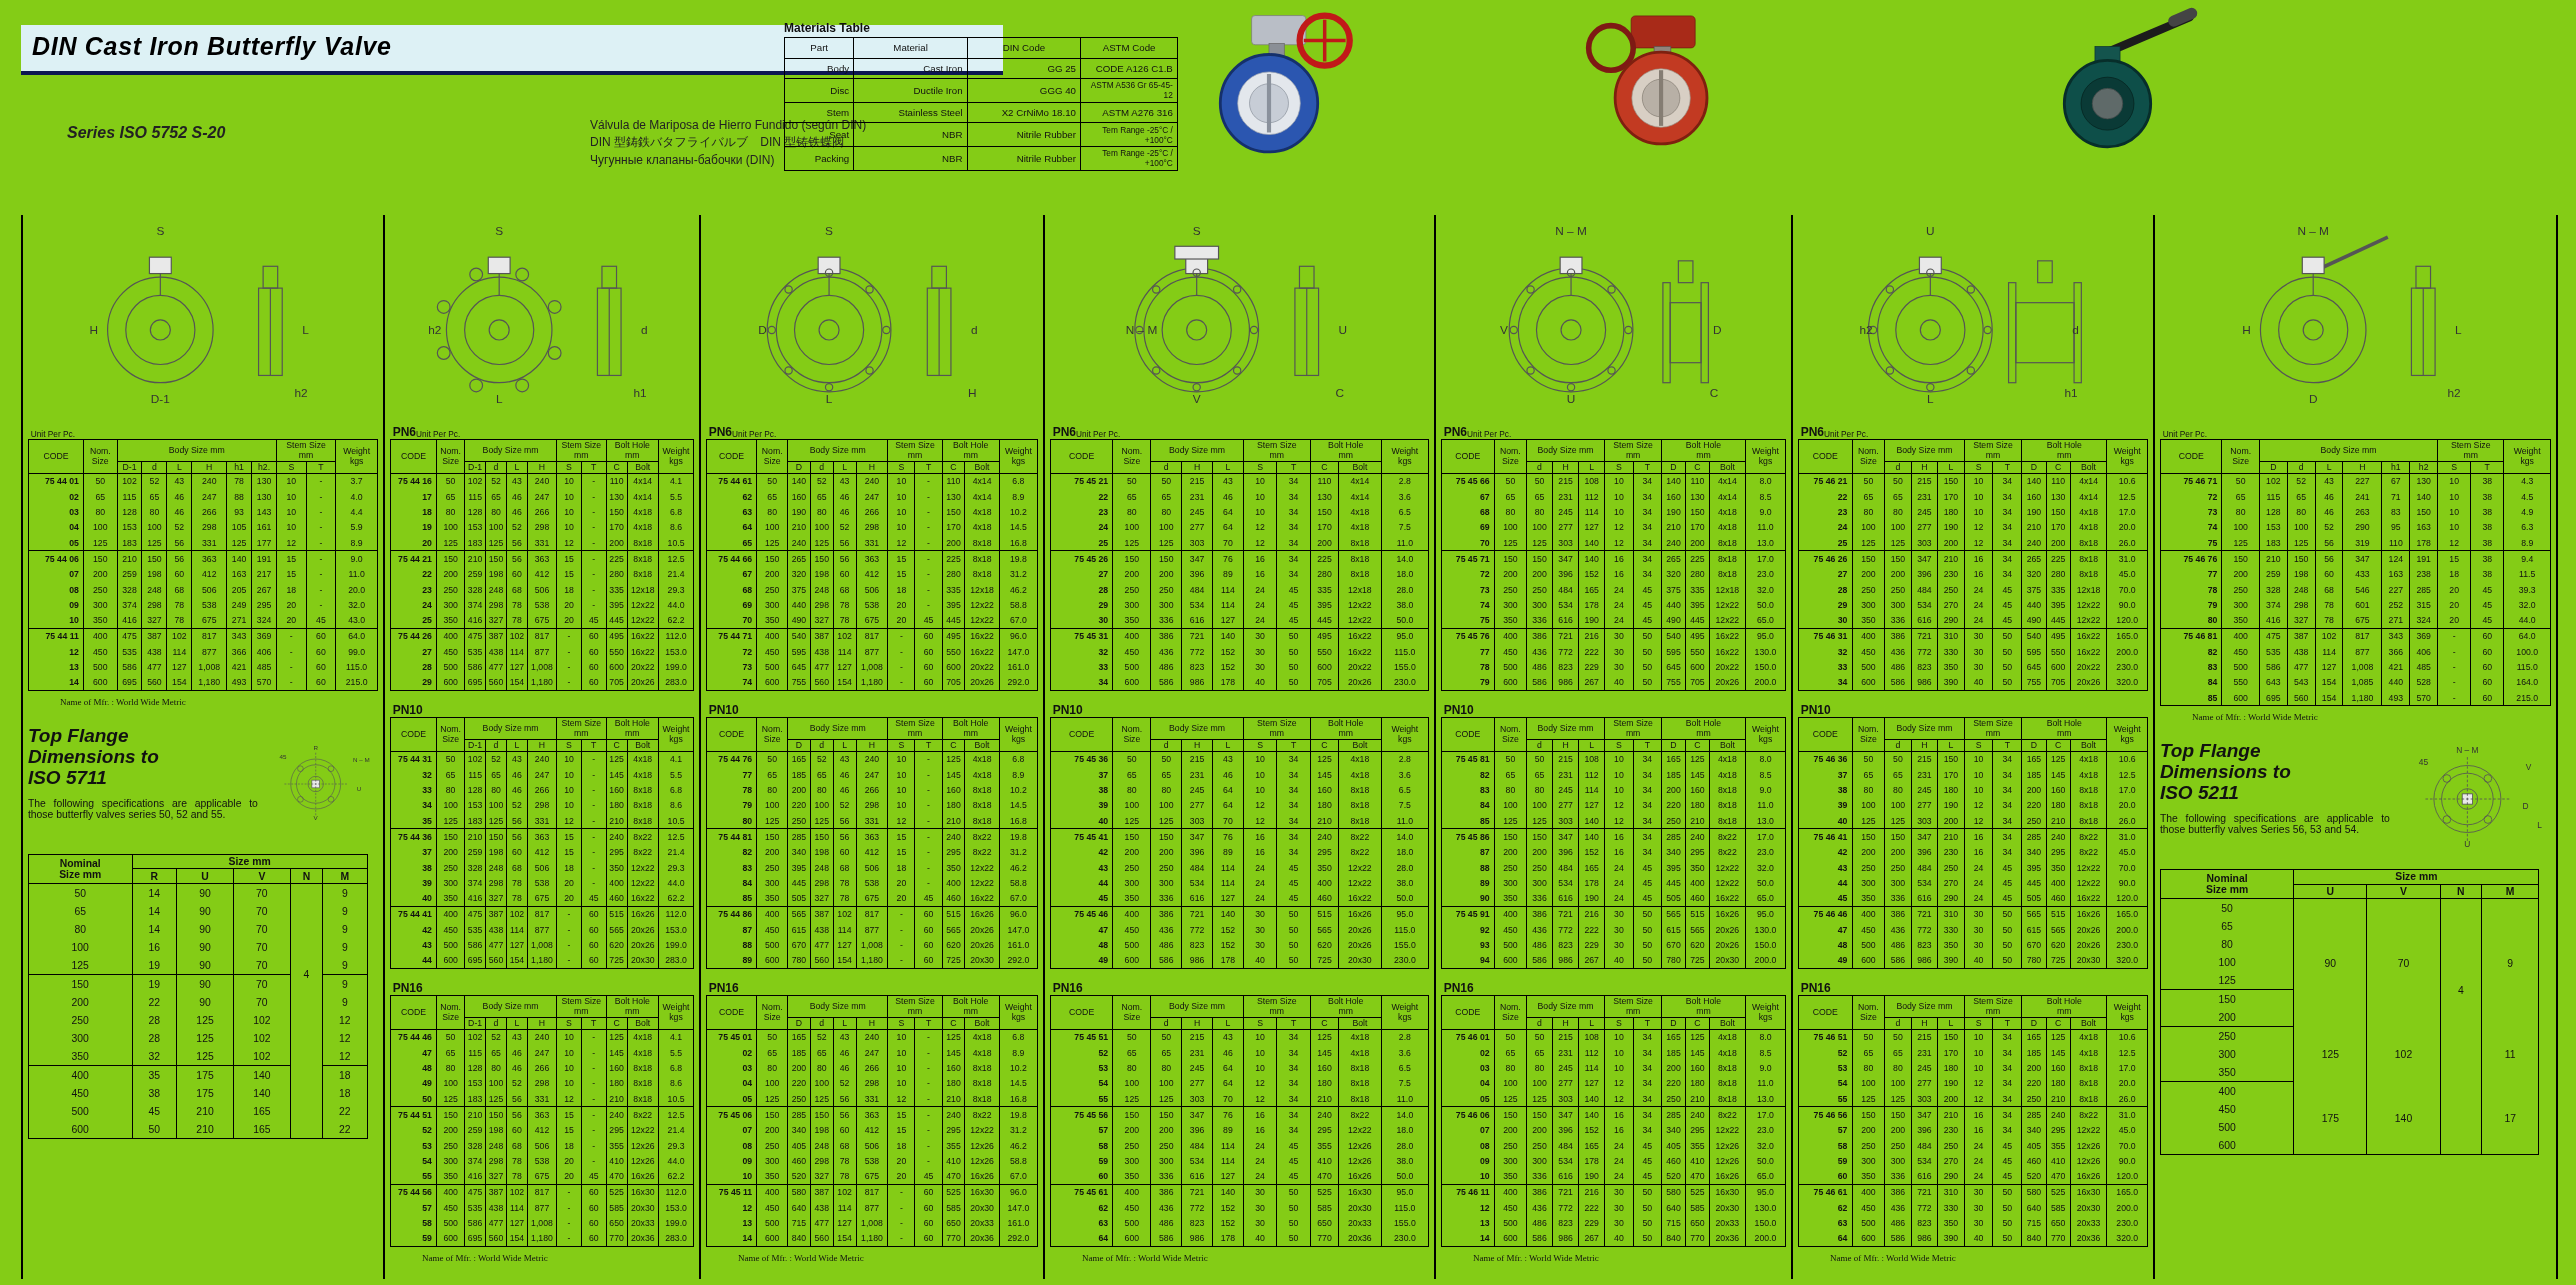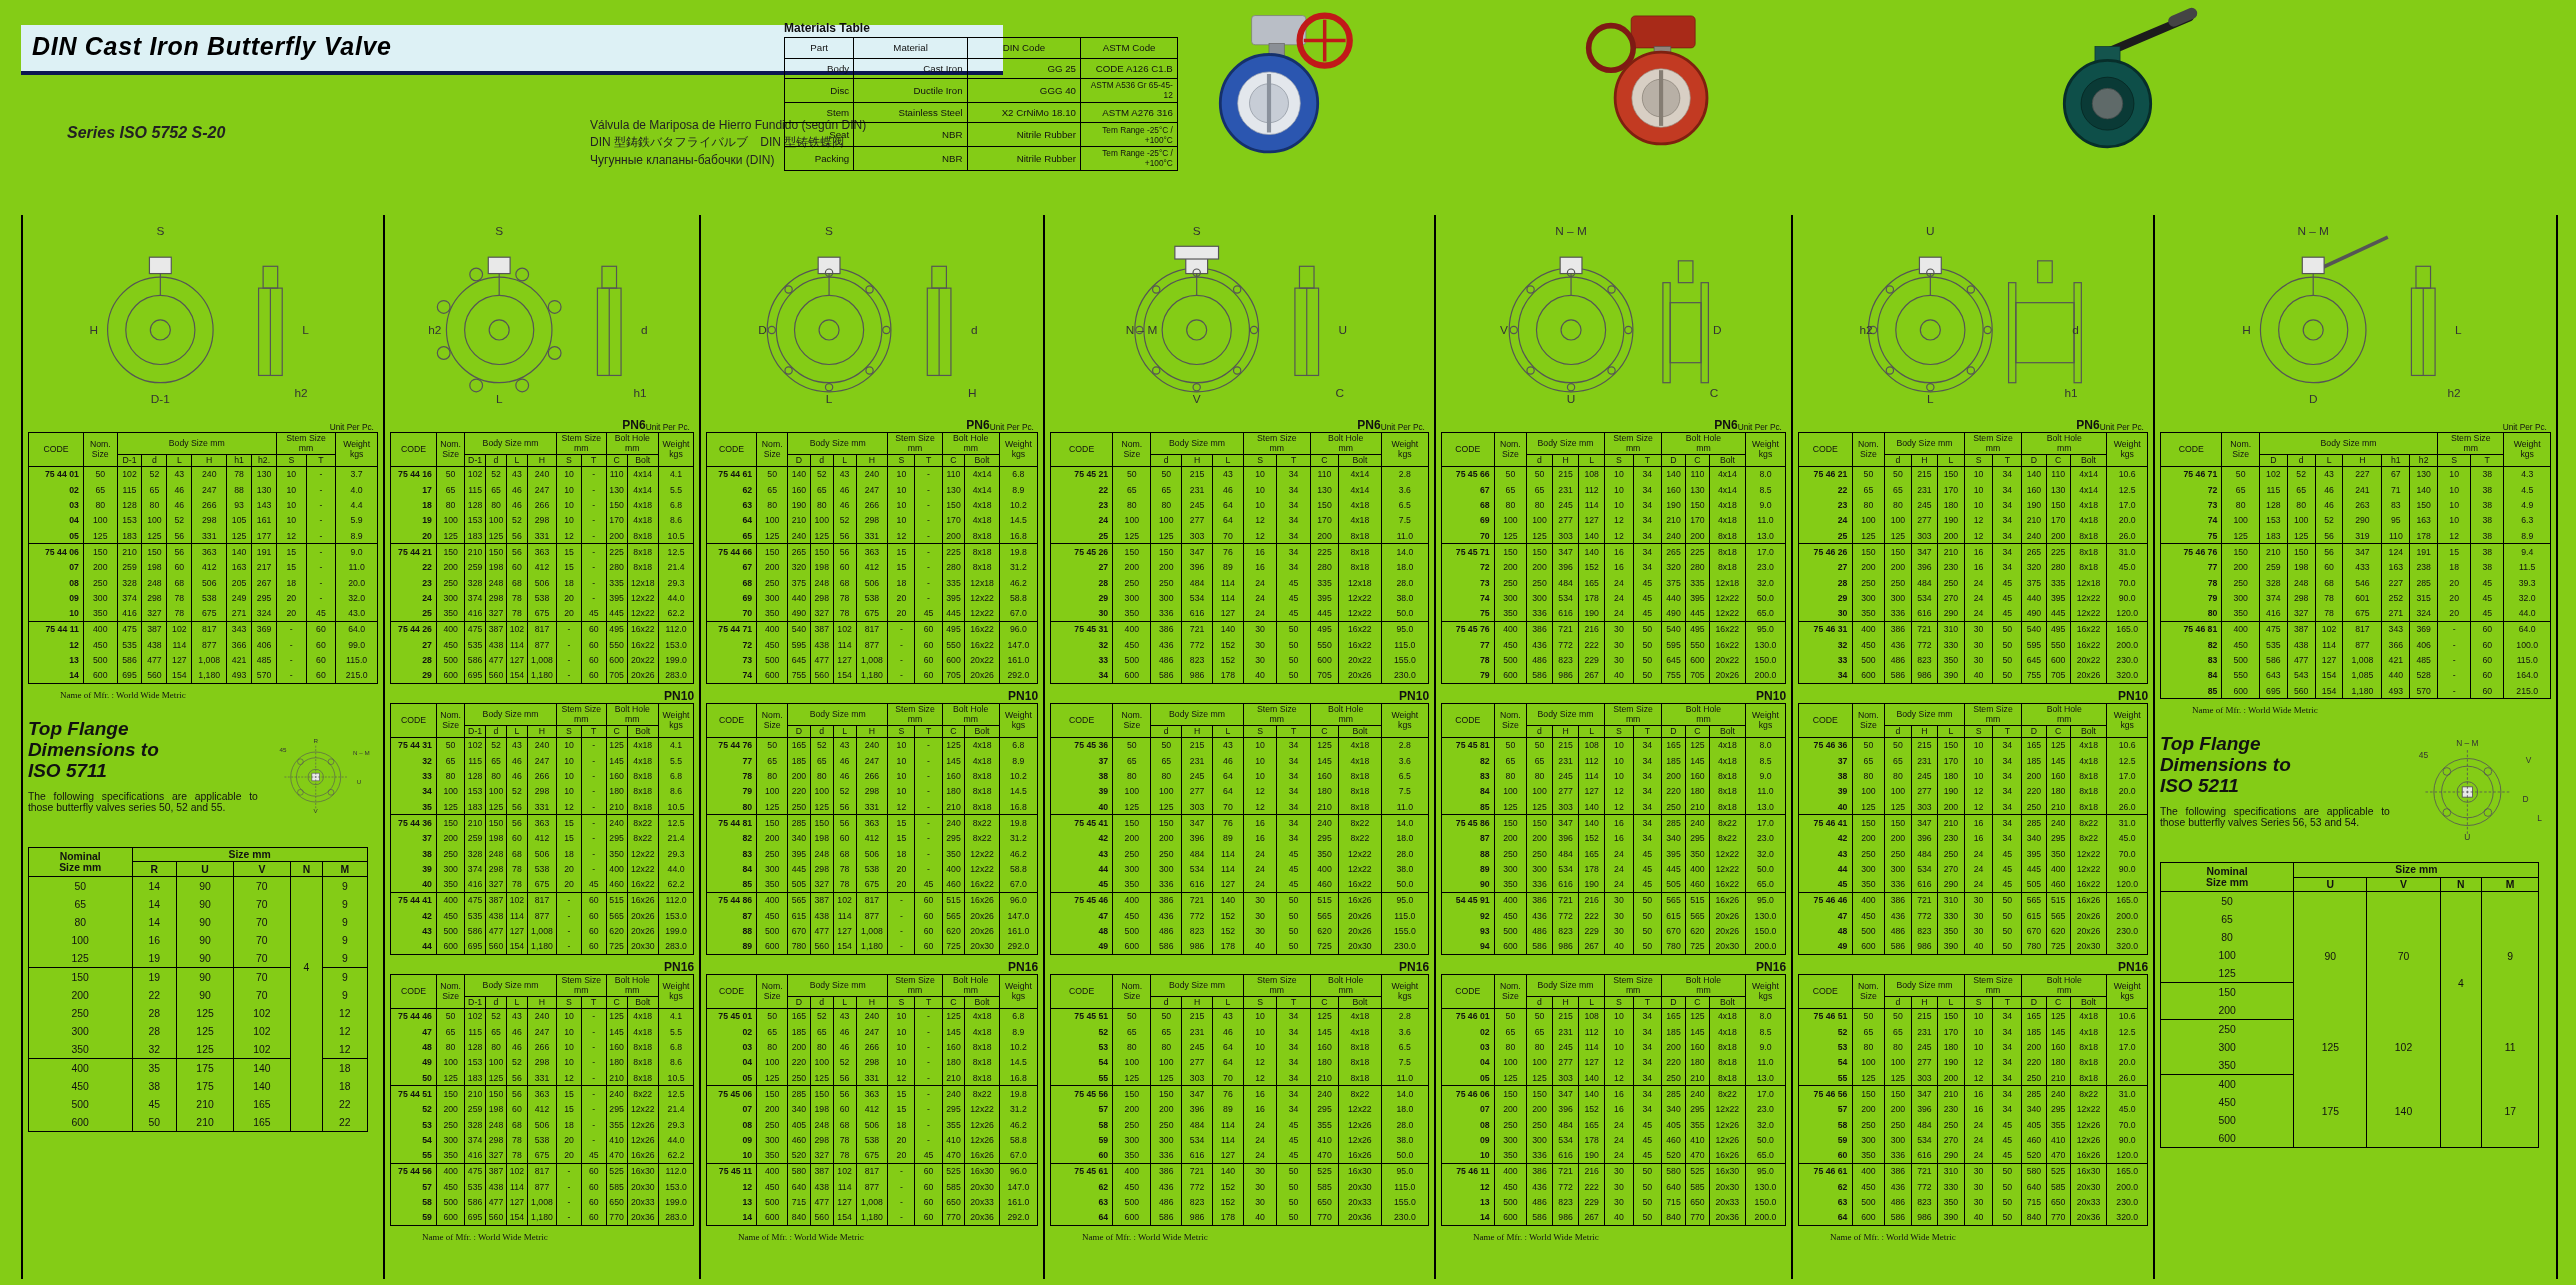--- a/index.html
+++ b/index.html
@@ -20,21 +20,21 @@
   .series-strip{position:absolute;left:21px;top:179px;display:flex;border-top:3.5px solid #000;border-bottom:3.5px solid #000;border-left:2.1px solid #000;}
   .shead-cell{box-sizing:border-box;height:32px;display:flex;align-items:center;justify-content:center;background:#d9eef2;border-right:2.1px solid #000;font-style:italic;font-weight:bold;font-size:15.3px;color:#131f6b;}
   .shead-cell.upright{font-style:normal;color:#222;}
   .series-wrap{position:absolute;left:21px;top:215px;display:flex;align-items:flex-start;border-left:2.1px solid #000;height:1064px;}
   .scol{box-sizing:border-box;border-right:2.1px solid #000;padding:0 4.9px;height:100%;overflow:hidden;}
   .drawing{height:198px;display:flex;align-items:center;justify-content:center;}
   .dwg{width:92%;max-height:191px;}
   .ln{fill:none;stroke:#555;stroke-width:1.3;}
   .lnf{fill:#e9e9e9;stroke:#555;stroke-width:1.3;}
   .dlab{font-size:13px;fill:#333;font-family:"Liberation Sans",sans-serif;}
-  .pn-row{display:flex;justify-content:flex-end;align-items:flex-end;height:17.4px;margin-top:2px;}
+  .pn-row{display:flex;justify-content:flex-start;align-items:flex-end;height:17.4px;margin-top:9px;}
   .pn-label{font-weight:bold;font-size:12px;padding-left:2.8px;}
   .unit-note{font-size:8.3px;padding-right:4.2px;}
   table.dt{border-collapse:collapse;width:100%;font-size:8.7px;table-layout:auto;border:1.4px solid #000;}
   .dt th{border-left:0.7px solid #000;border-right:0.7px solid #000;border-bottom:0.7px solid #000;padding:0.7px 1.4px;font-weight:normal;white-space:pre-line;line-height:1.1;text-align:center;}
   .dt thead{border-bottom:1.4px solid #000;}
   .dt td{border-left:0.7px solid #000;border-right:0.7px solid #000;padding:0 1.4px;height:15.3px;text-align:center;white-space:nowrap;}
   .dt td.code{text-align:right;padding-right:4.2px;font-weight:bold;}
   .dt tr.grp td{border-bottom:1.7px solid #000;}
   .mfr-note{font-size:9px;margin:5.6px 0 0 32px;font-family:Liberation Serif, serif;}
   
@@ -2874,21 +2874,21 @@
               <td>616</td>
               <td>190</td>
               <td>24</td>
               <td>45</td>
               <td>505</td>
               <td>460</td>
               <td>16x22</td>
               <td>65.0</td>
             </tr>
             <tr>
-              <td class="code">54 45 91</td>
+              <td class="code">75 45 91</td>
               <td>400</td>
               <td>386</td>
               <td>721</td>
               <td>216</td>
               <td>30</td>
               <td>50</td>
               <td>565</td>
               <td>515</td>
               <td>16x26</td>
               <td>95.0</td>

